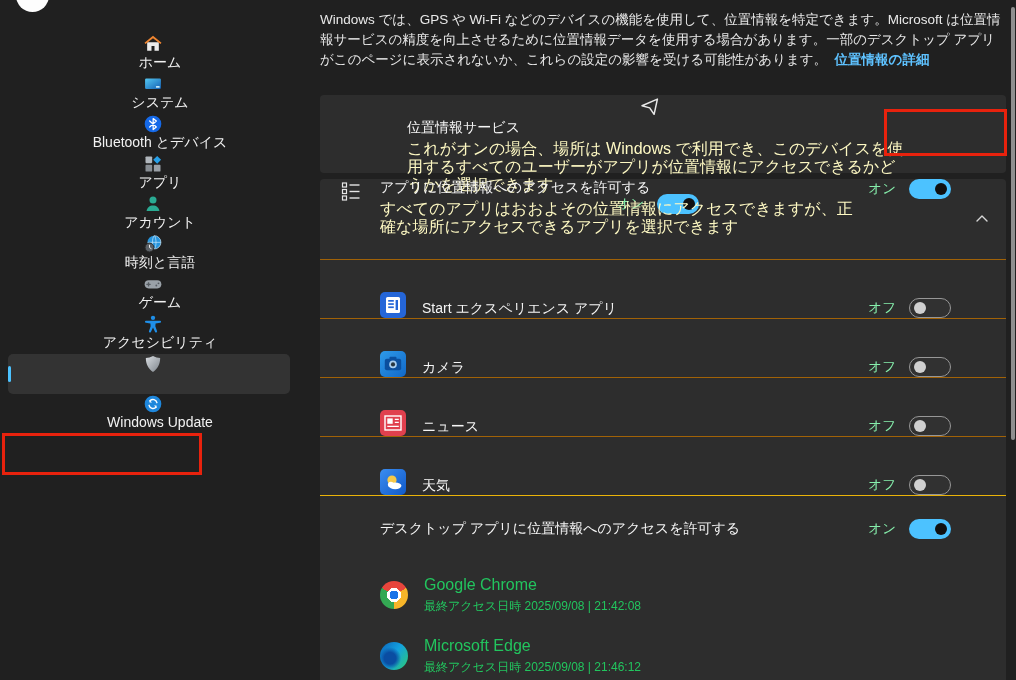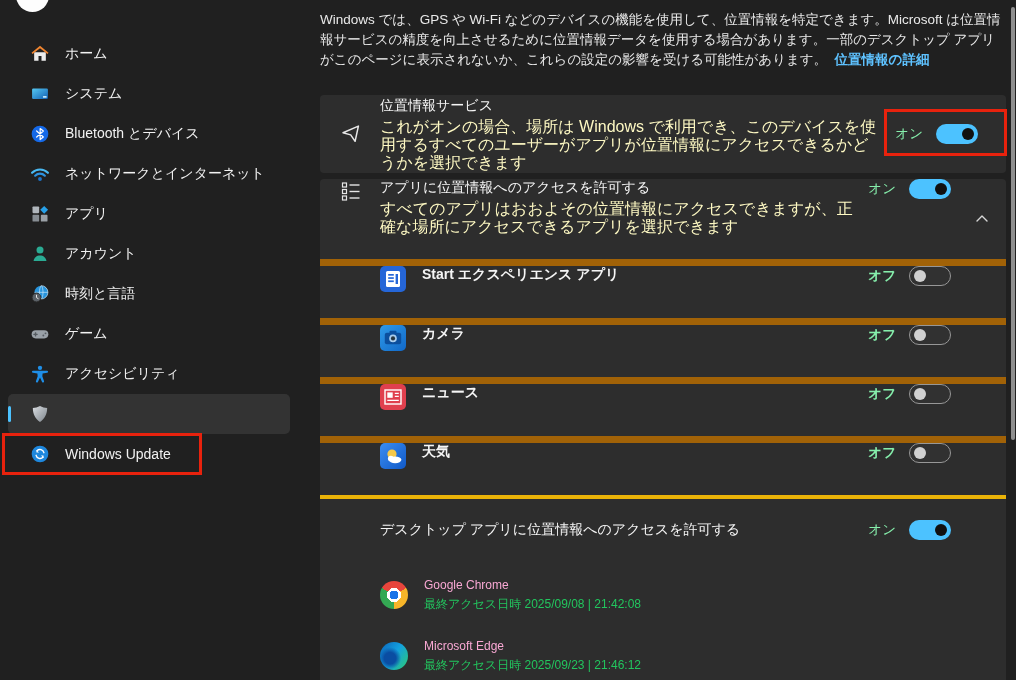--- a/index.html
+++ b/index.html
@@ -7,64 +7,64 @@
     width:1016px;height:680px;overflow:hidden;position:relative;
     background:#202020;color:#f2f2f2;
     font-family:"Liberation Sans","DejaVu Sans",sans-serif;
     -webkit-font-smoothing:antialiased;
   }
   
   .sidebar{position:absolute;left:0;top:0;width:300px;height:680px;}
   .avatar{position:absolute;left:16px;top:-21px;width:33px;height:33px;border-radius:50%;background:#fdfdfd;}
   .nav{position:absolute;left:0;top:34px;width:300px;}
   .nav-item{position:relative;height:40px;margin:0 10px 0 8px;display:flex;align-items:center;
-    padding-left:22px;border-radius:5px;cursor:default;}
+    padding-left:22px;border-radius:5px;cursor:default;flex-direction:column;}
   .nav-item.selected{background:#333333;}
   .accent-bar{display:none;}
   .nav-item.selected .accent-bar{display:block;position:absolute;left:0px;top:12px;width:3px;height:16px;border-radius:2px;background:#4cc2ff;}
   .nav-icon{width:20px;height:20px;margin-right:15px;flex:none;display:flex;align-items:center;justify-content:center;}
   .nav-icon svg{width:20px;height:20px;}
   .nav-label{font-size:14px;color:#f2f2f2;white-space:nowrap;}
   
   .main{position:absolute;left:320px;top:0;width:686px;}
   .intro{padding-top:10px;font-size:13.5px;line-height:20px;color:#e9e9e9;}
   .intro a{color:#5ec2ff;font-weight:bold;text-decoration:none;}
-  .card{background:#2d2d2d;border-radius:4px;}
+  .card{background:#2d2d2d;border-radius:4px;flex-direction:column;}
   .card1{margin-top:25px;height:78px;display:flex;align-items:center;padding:0 28px 0 18px;box-sizing:border-box;}
   .group{margin-top:6px;border-radius:4px 4px 0 0;background:#2d2d2d;height:520px;box-sizing:border-box;}
   .row-icon{width:26px;flex:none;margin-right:16px;display:flex;align-items:center;justify-content:center;}
   .row-text{flex:1;min-width:0;}
   .row-title{font-size:14px;color:#f5f5f5;}
   .row-desc{font-size:16px;line-height:18px;color:#fef9c3;margin-top:3px;max-width:502px;}
   .row-right{display:flex;align-items:center;flex:none;}
   .state-label{font-size:13.5px;color:#86efac;margin-right:13px;white-space:nowrap;}
   .toggle{width:42px;height:20px;border-radius:11px;position:relative;flex:none;box-sizing:border-box;}
   .toggle.on{background:#4cc2ff;}
   .toggle.on::after{content:"";position:absolute;right:4px;top:4px;width:12px;height:12px;border-radius:50%;background:#111111;}
   .toggle.off{border:1px solid #979797;background:rgba(255,255,255,0.02);}
   .toggle.off::after{content:"";position:absolute;left:4px;top:3px;width:12px;height:12px;border-radius:50%;background:#d0d0d0;}
   .hdr-row{position:relative;height:80px;display:flex;align-items:flex-start;padding:0 55px 0 18px;box-sizing:border-box;}
   .chevron{position:absolute;right:16px;top:32px;width:16px;height:16px;}
-  .child-row{height:59px;display:flex;align-items:flex-start;border-top:7px solid #a16207;
-    padding:0 55px 0 60px;box-sizing:border-box;font-weight:bold;}
+  .child-row{height:59px;display:flex;align-items:flex-end;border-top:1px solid #a16207;
+    padding:0 55px 0 60px;box-sizing:border-box;}
   .tile{width:26px;height:26px;border-radius:5px;flex:none;margin-right:16px;position:relative;overflow:hidden;}
   .tile svg{position:absolute;left:0;top:0;}
   .child-name{font-size:14px;color:#f5f5f5;flex:1;}
-  .desk-row{height:66px;display:flex;align-items:center;border-top:4px solid #eab308;
+  .desk-row{height:66px;display:flex;align-items:center;border-top:1px solid #eab308;
     padding:0 55px 0 60px;box-sizing:border-box;}
   .entries{padding:8px 0 0 60px;}
   .entry{display:flex;align-items:center;height:52px;margin-bottom:9px;}
   .browser-icon{width:28px;height:28px;border-radius:50%;flex:none;margin-right:16px;}
   .chrome-icon{background:
       radial-gradient(circle at 50% 50%, #1a73e8 0 4.5px, #ffffff 4.5px 7px, rgba(0,0,0,0) 7px),
       conic-gradient(from -60deg, #e8453c 0 120deg, #f7b529 120deg 240deg, #34a853 240deg 360deg);}
   .edge-icon{background:
       radial-gradient(circle at 36% 58%, #0a4da2 0 24%, rgba(10,77,162,0) 46%),
       linear-gradient(125deg, #0c63b8 0%, #13a0e0 48%, #2ecc71 100%);}
-  .entry-name{font-size:12px;color:#f9a8d4;}
+  .entry-name{font-size:16px;color:#22c55e;}
   .entry-sub{font-size:12px;color:#22c55e;margin-top:4px;}
   
   .red-box{position:absolute;border:3px solid #e8220d;box-sizing:border-box;z-index:20;pointer-events:none;}
   .red-box.toggle-box{left:884px;top:109px;width:123px;height:47px;}
   .red-box.sidebar-box{left:2px;top:433px;width:200px;height:42px;}
   .scroll-thumb{position:absolute;right:1px;top:7px;width:4px;height:433px;border-radius:2px;background:#8f8f8f;}
 </style>
 </head>
 <body>
 
@@ -104,31 +104,20 @@
 
       <span class="nav-icon">
         <svg viewBox="0 0 24 24">
             <circle cx="12" cy="12" r="10" fill="#1569e8"></circle>
             <path d="M8 8.4 16 15.5 12.2 18.6 V5.4 L16 8.5 8 15.6" stroke="#fff" stroke-width="1.5" fill="none" stroke-linejoin="round" stroke-linecap="round"></path>
           </svg>
       </span>
       <span class="nav-label">Bluetooth とデバイス</span>
     </div>
 
-    <div class="nav-item">
-
-      <span class="nav-icon">
-        <svg viewBox="0 0 24 24">
-            <path d="M2.5 10.5a13.4 13.4 0 0 1 19 0" stroke="#49b9f2" stroke-width="2.6" fill="none" stroke-linecap="round"></path>
-            <path d="M6.2 14a8.3 8.3 0 0 1 11.6 0" stroke="#2d93e0" stroke-width="2.6" fill="none" stroke-linecap="round"></path>
-            <circle cx="12" cy="18" r="2.3" fill="#1b74cc"></circle>
-          </svg>
-      </span>
-      <span class="nav-label">ネットワークとインターネット</span>
-    </div>
 
 
     <div class="nav-item">
 
       <span class="nav-icon">
         <svg viewBox="0 0 24 24">
             <rect x="3" y="3" width="8" height="8" rx="1" fill="#b0b6bc"></rect>
             <rect x="3" y="13" width="8" height="8" rx="1" fill="#878d93"></rect>
             <rect x="13" y="13" width="8" height="8" rx="1" fill="#9aa0a6"></rect>
             <path d="M17 2.3 21.7 7 17 11.7 12.3 7z" fill="#27a0e8"></path>
@@ -348,21 +337,21 @@
         <span class="browser-icon chrome-icon"></span>
         <span>
           <div class="entry-name">Google Chrome</div>
           <div class="entry-sub">最終アクセス日時 2025/09/08  |  21:42:08</div>
         </span>
       </div>
       <div class="entry">
         <span class="browser-icon edge-icon"></span>
         <span>
           <div class="entry-name">Microsoft Edge</div>
-          <div class="entry-sub">最終アクセス日時 2025/09/23  |  21:46:12</div>
+          <div class="entry-sub">最終アクセス日時 2025/09/08  |  21:46:12</div>
         </span>
       </div>
     </div>
 
   </div>
 </div>
 
 <div class="red-box toggle-box"></div>
 <div class="red-box sidebar-box"></div>
 

